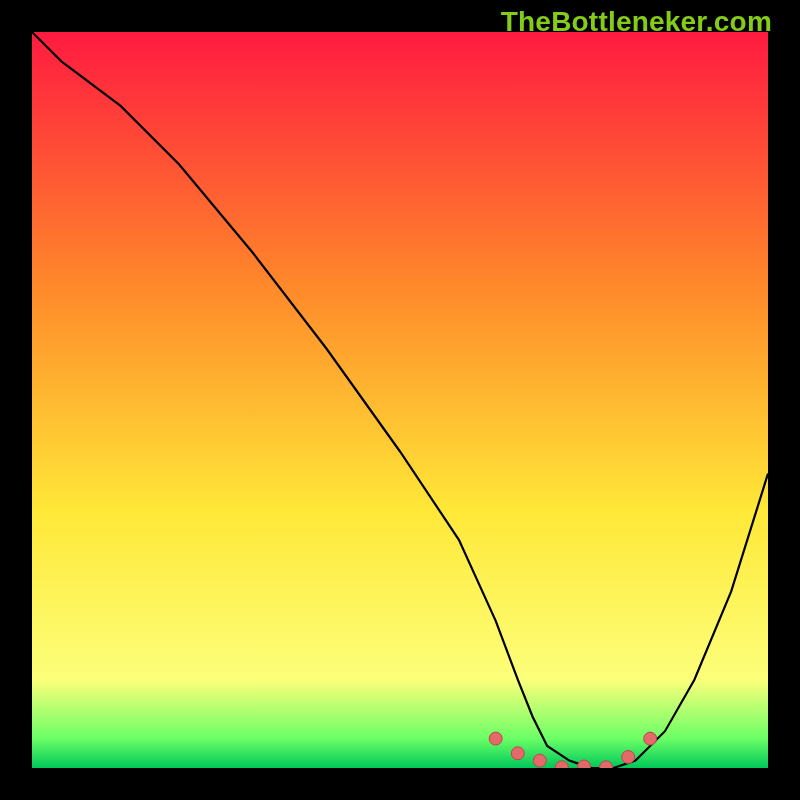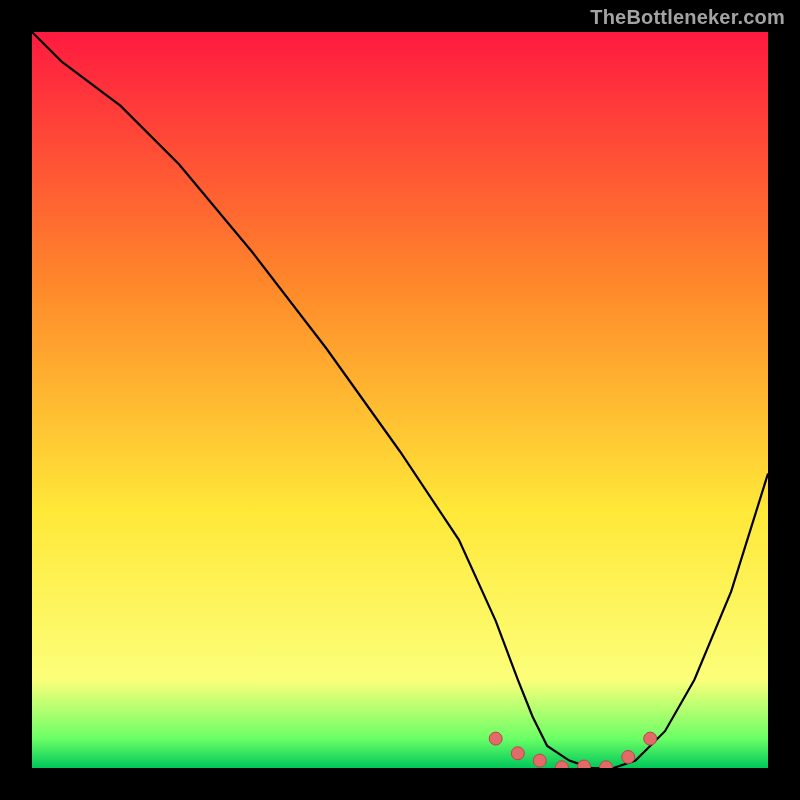--- a/index.html
+++ b/index.html
@@ -5,26 +5,26 @@
   * { margin: 0; padding: 0; box-sizing: border-box; }
   html, body { width: 800px; height: 800px; background: #000; overflow: hidden; }
   .frame {
     position: absolute;
     left: 0; top: 0;
     width: 800px; height: 800px;
     background: #000;
   }
   .watermark {
     position: absolute;
-    right: 15px;
+    right: 28px;
     top: 6px;
     font-family: Arial, Helvetica, sans-serif;
-    font-size: 20px;
+    font-size: 28px;
     font-weight: 600;
-    color: #a3a3a3;
+    color: #84cc16;
     letter-spacing: 0.2px;
   }
   .plot {
     position: absolute;
     left: 32px;
     top: 32px;
     width: 736px;
     height: 736px;
   }
   svg { display: block; }

